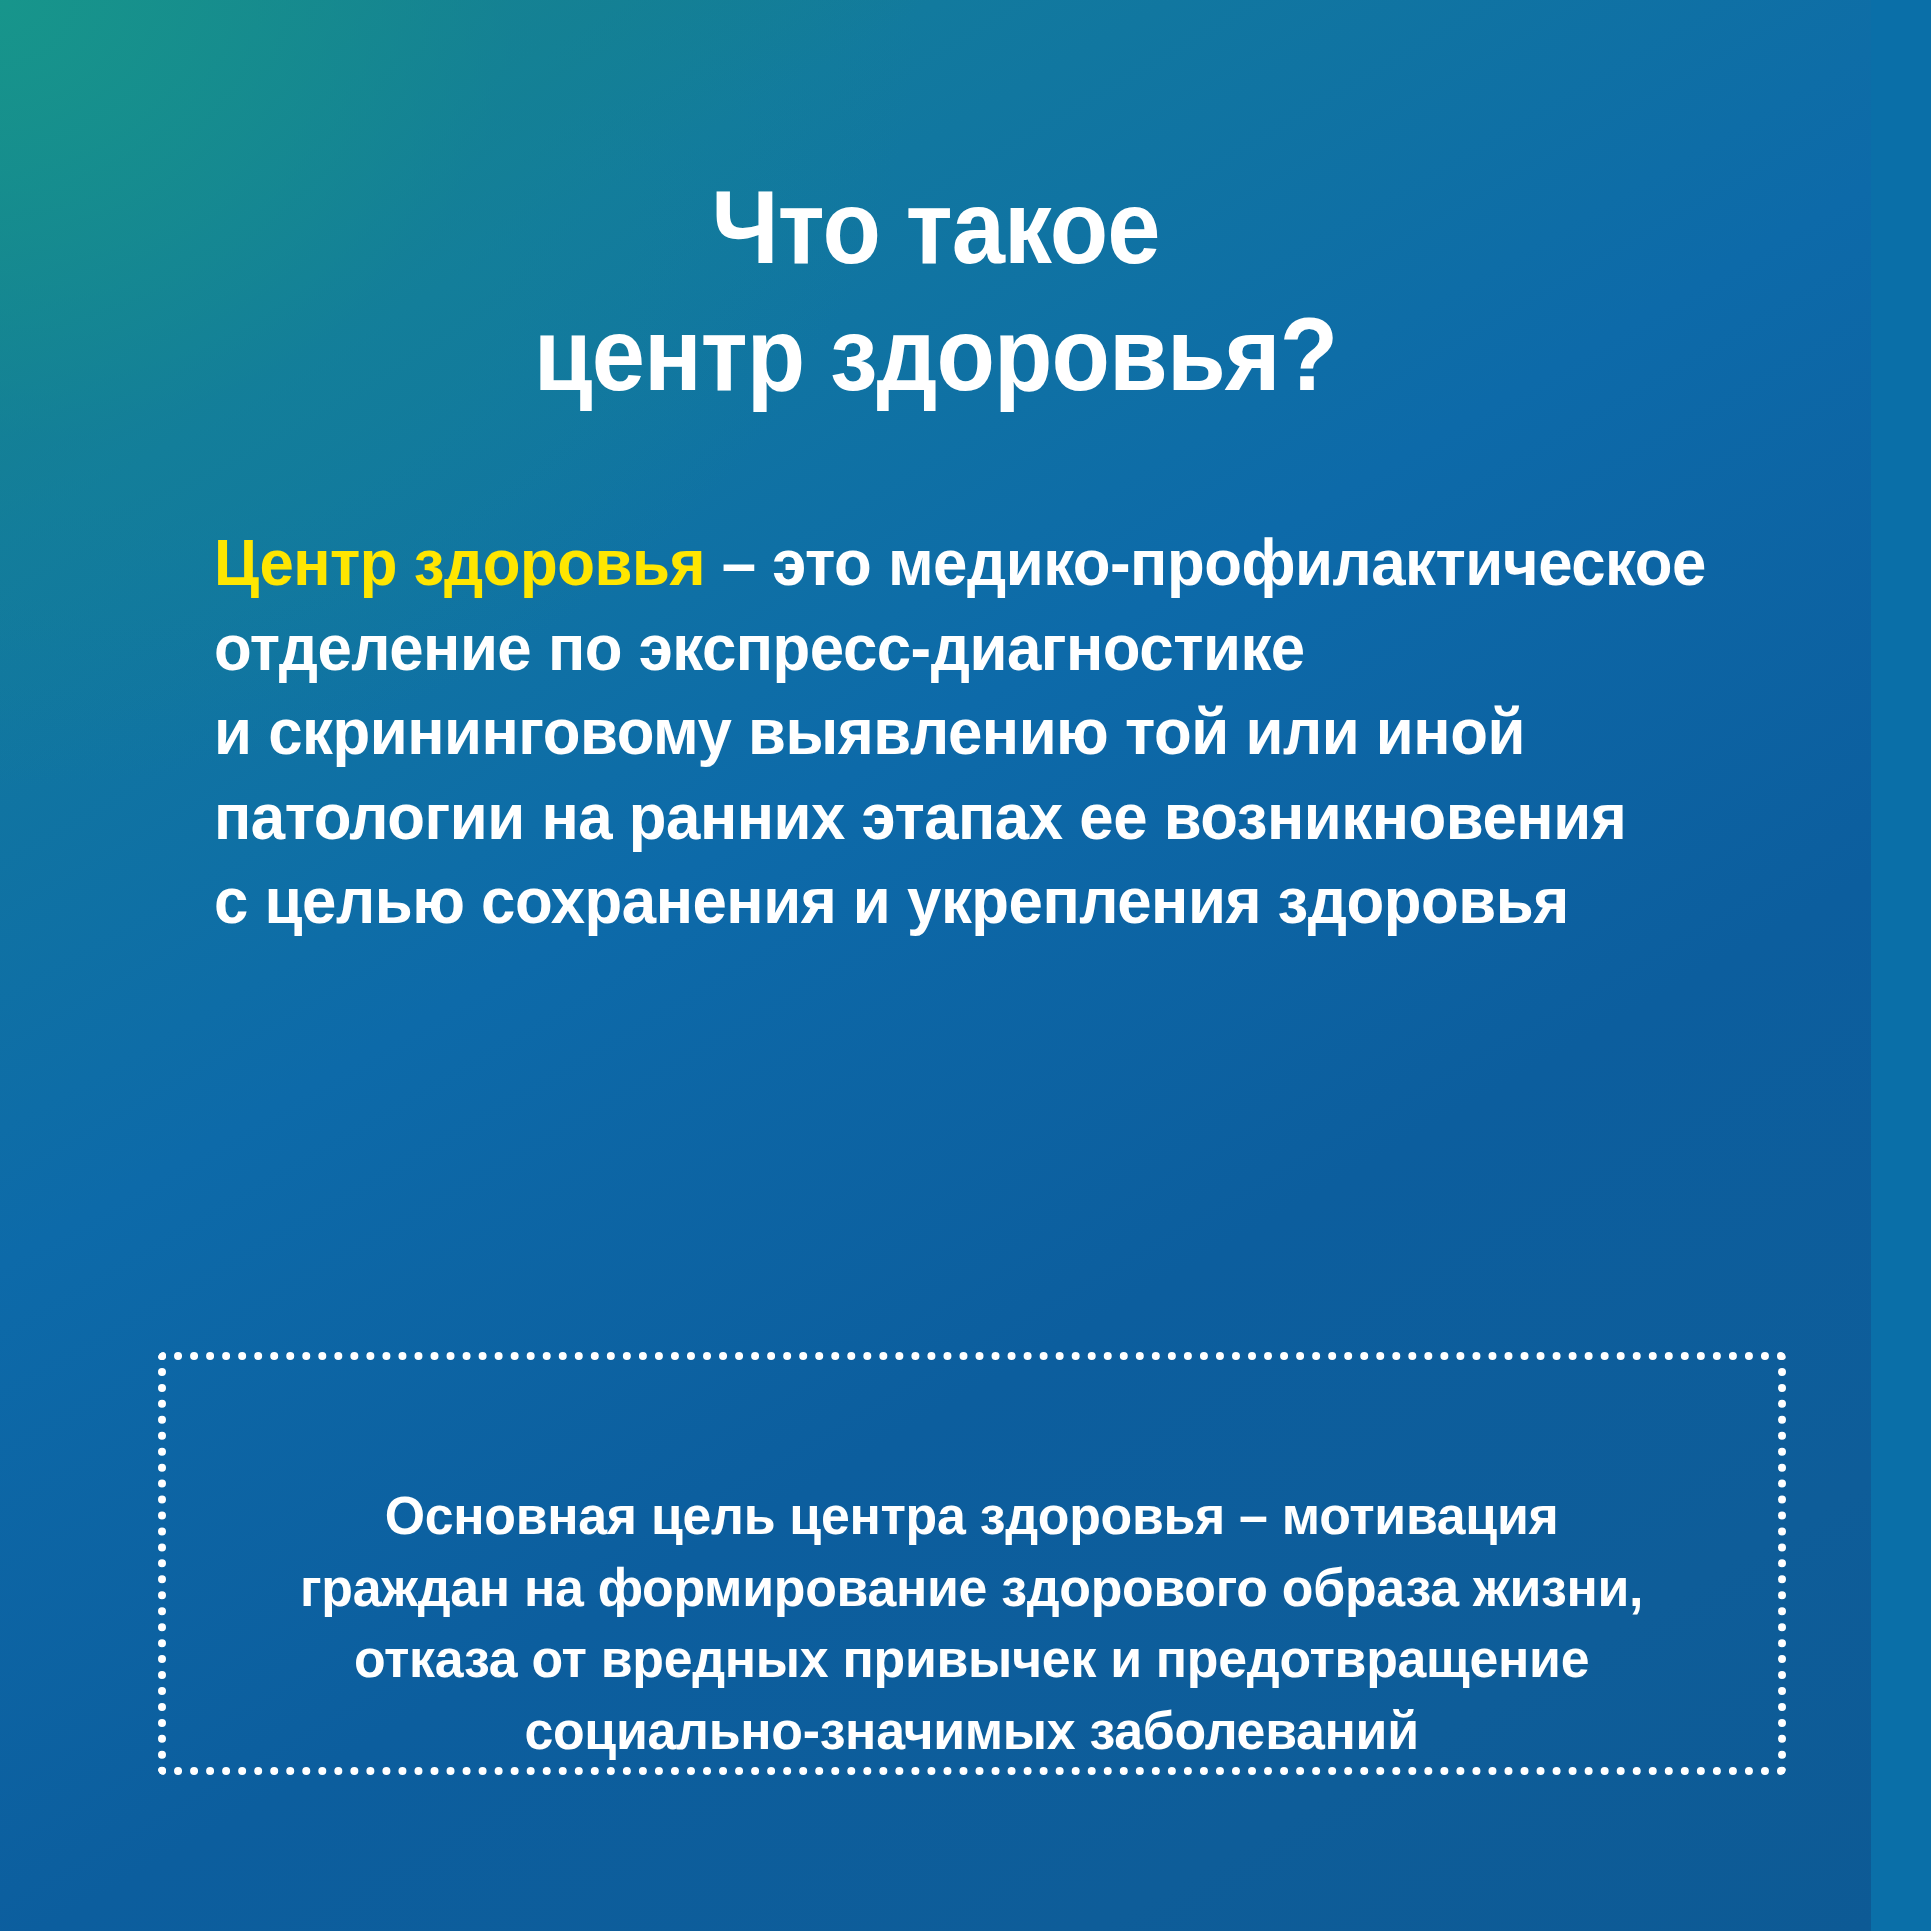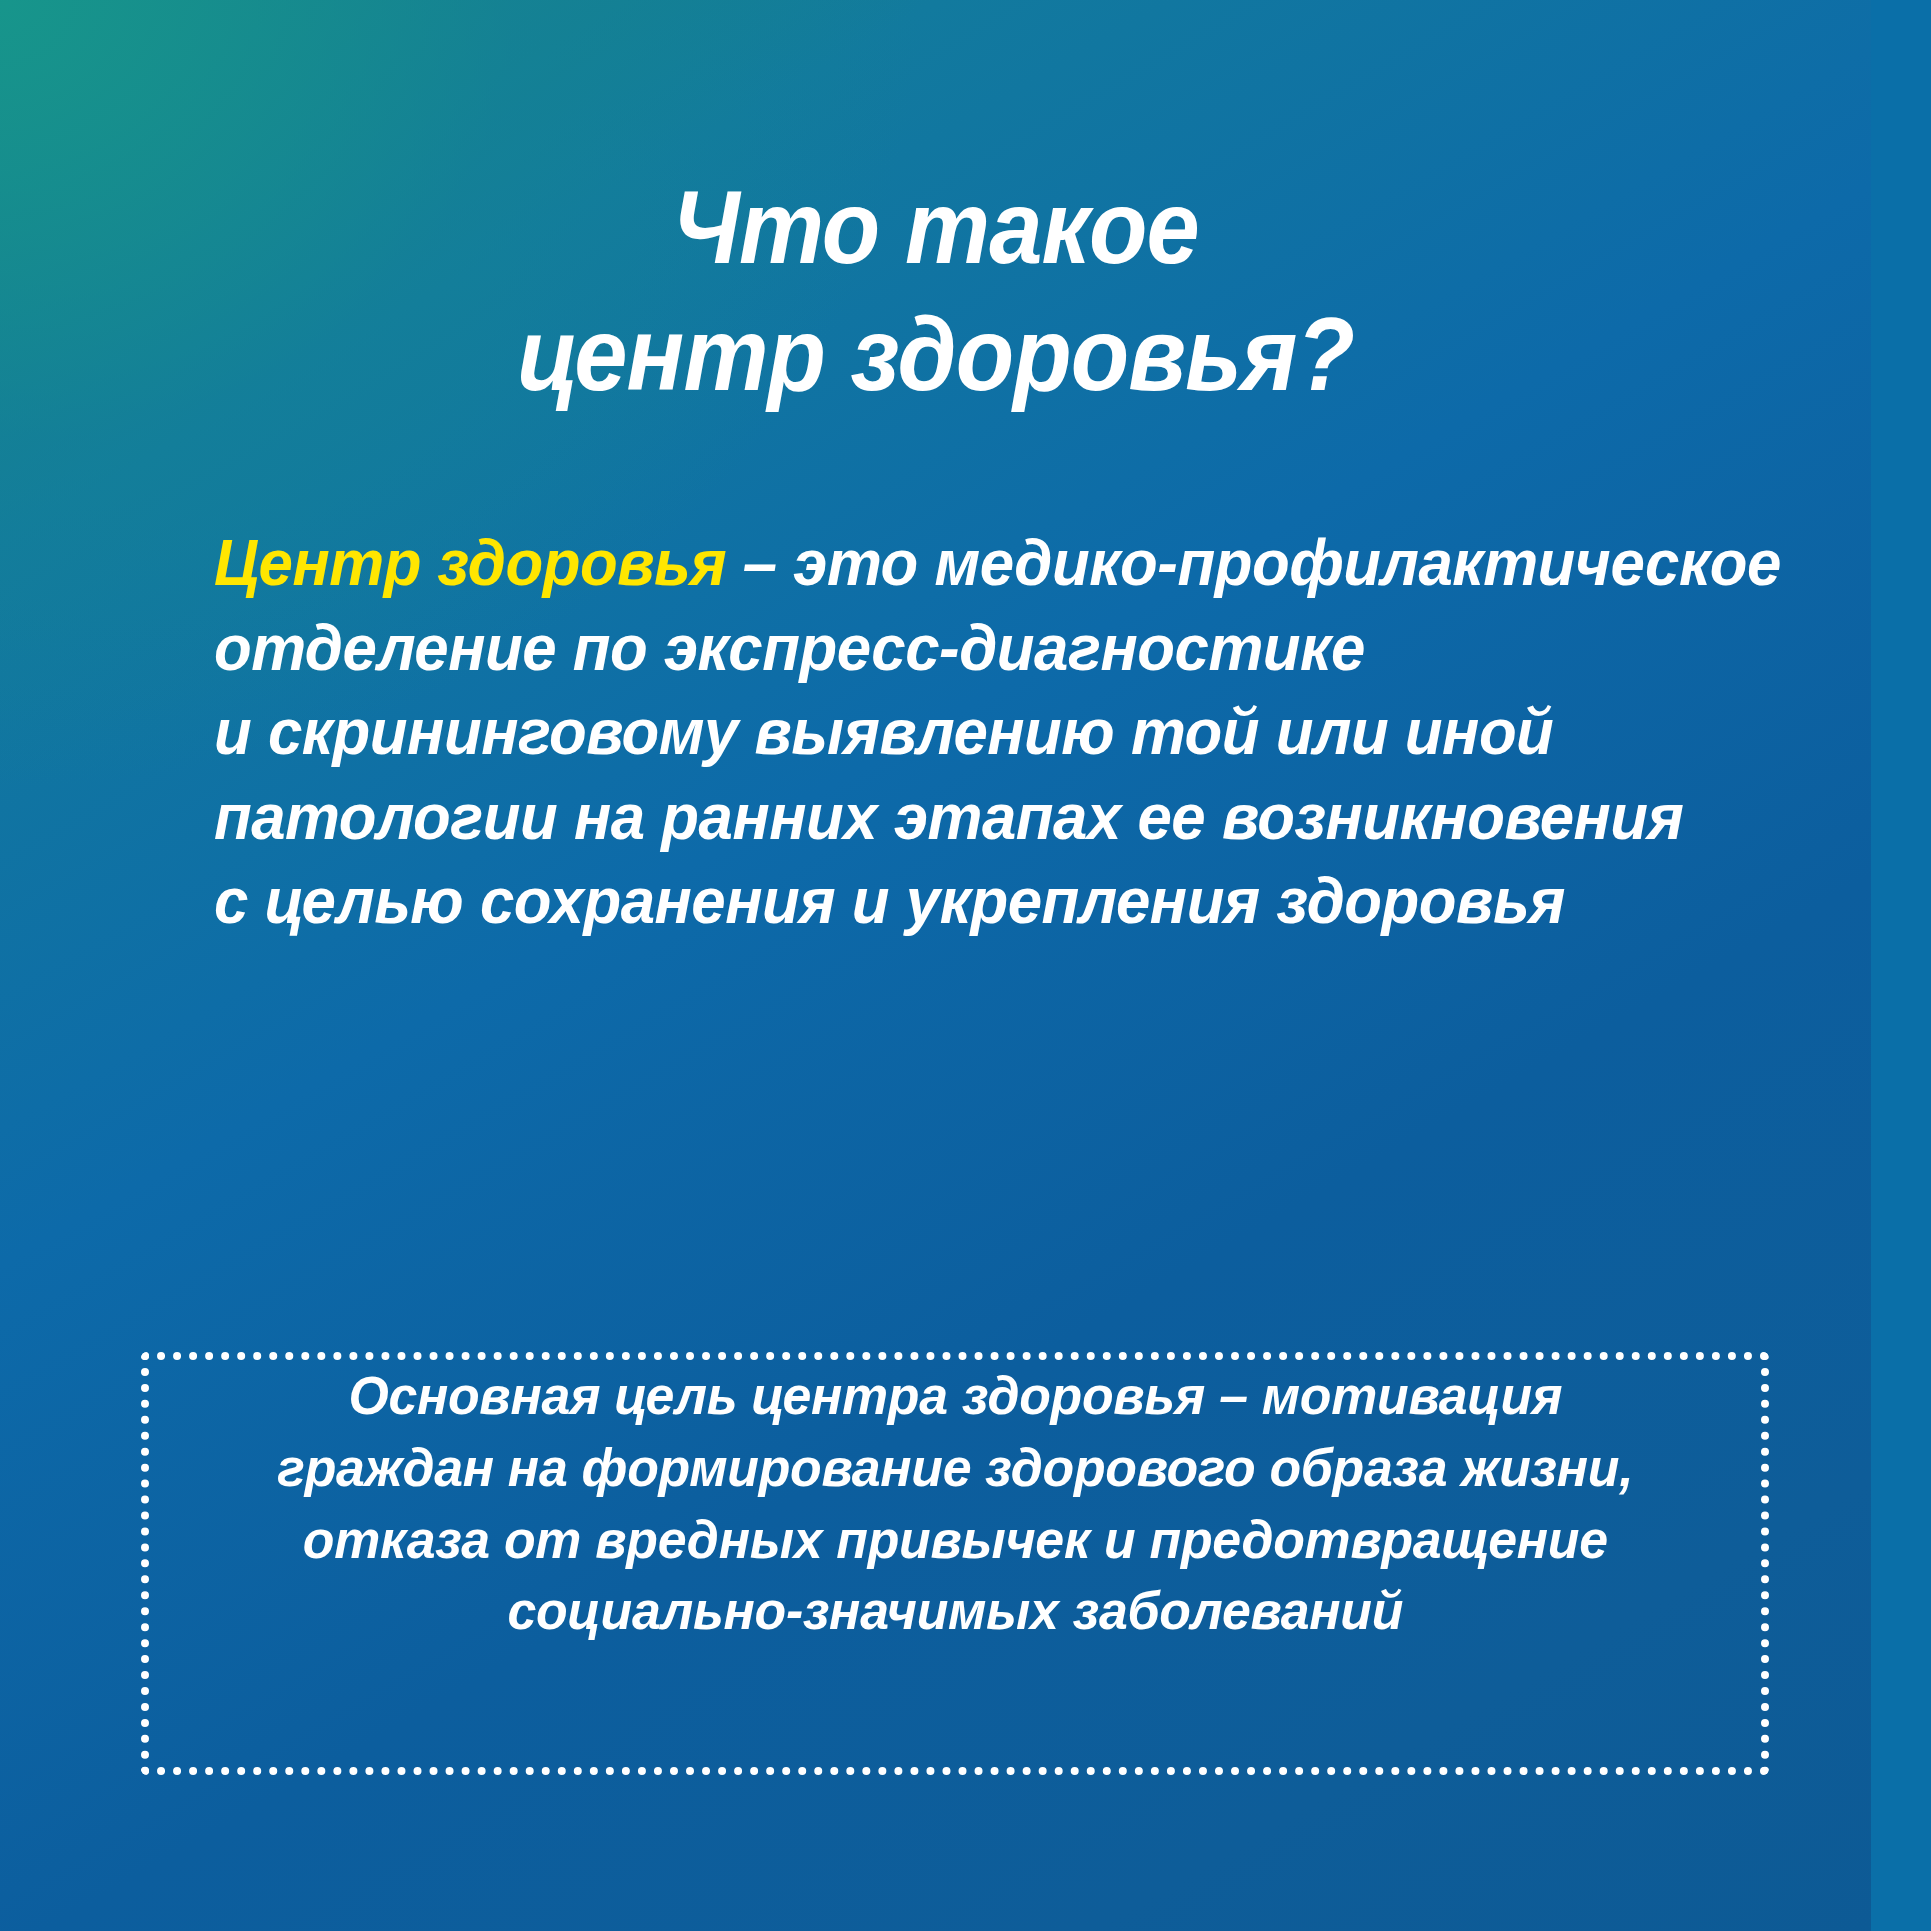--- a/index.html
+++ b/index.html
@@ -16,21 +16,20 @@
   }
   .poster {
     position: relative;
     width: 1871px;
     height: 1931px;
     box-sizing: border-box;
     background:
       radial-gradient(ellipse 1352px 1159px at 0% 0%, rgba(23,150,140,0.95) 0%, rgba(20,130,150,0.55) 38%, rgba(16,110,160,0.0) 68%),
       linear-gradient(150deg, #18897f 0%, #127a9e 18%, #0d6aa9 42%, #0c5e9e 65%, #0e5d99 85%, #0d5a95 100%);
     overflow: hidden;
-    font-style: italic;
   }
 
   .title {
     position: absolute;
     left: 0;
     right: 0;
     top: 164px;
     text-align: center;
     color: #ffffff;
     font-weight: bold;
@@ -61,29 +60,29 @@
   .body-line {
     display: block;
     white-space: nowrap;
   }
   .accent {
     color: #ffe600;
   }
 
   .callout {
     position: absolute;
-    left: 141px;
+    left: 158px;
     top: 1352px;
     width: 1628px;
     height: 423px;
     box-sizing: border-box;
     border: 8.7px dotted #ffffff;
     border-radius: 5.8px;
     display: flex;
-    align-items: flex-start;
+    align-items: flex-end;
     justify-content: center;
   }
   .callout-text {
     color: #ffffff;
     font-size: 54px;
     font-weight: bold;
     line-height: 1.33;
     text-align: center;
     letter-spacing: -0.3px;
     transform: scaleX(0.96);

